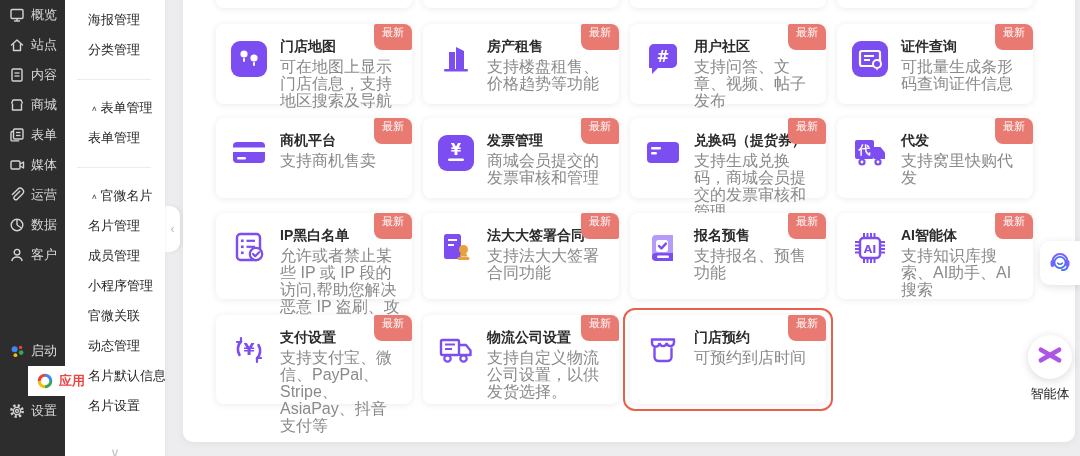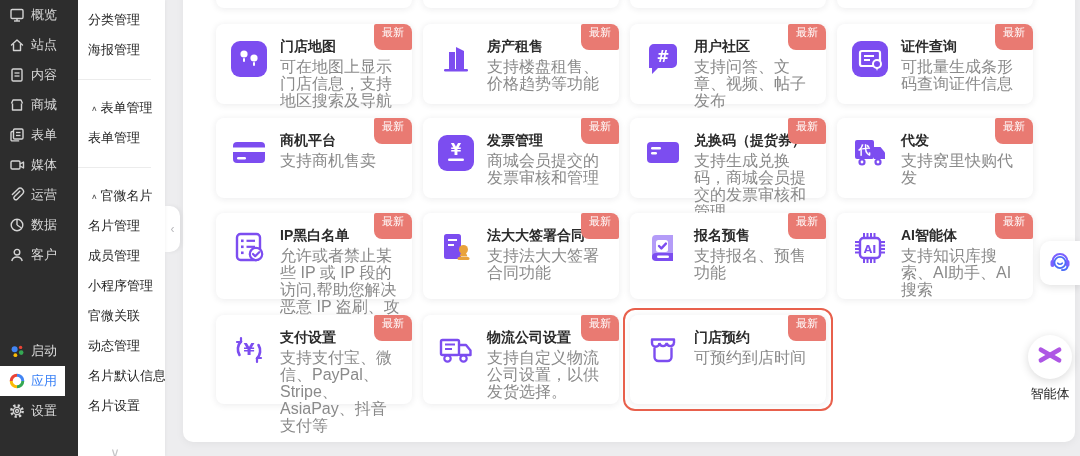--- a/index.html
+++ b/index.html
@@ -6,31 +6,31 @@
   html,body { width:1080px; height:456px; overflow:hidden; }
   body {
     position:relative;
     background:#ededef;
     font-family:"Liberation Sans","DejaVu Sans",sans-serif;
     -webkit-font-smoothing:antialiased;
   }
 
   
   .primary-sidebar {
-    position:absolute; left:0; top:0; width:78px; height:456px;
+    position:absolute; left:0; top:0; width:65px; height:456px;
     background:#2d2d2d; z-index:6;
   }
   .pnav-item {
     display:flex; align-items:center; gap:6px;
     height:30px; padding-left:9px;
     font-size:13px; color:#d9d9d9; cursor:pointer; white-space:nowrap;
   }
   .pnav-item .pnav-ico { width:16px; height:16px; display:flex; align-items:center; justify-content:center; flex:none; }
   .pnav-bottom { position:absolute; left:0; bottom:30px; width:65px;text-align:right; }
-  .pnav-item.active { background:#ffffff; color:#3b82f6; font-weight:normal; }
+  .pnav-item.active { background:#ffffff; color:#ef4444; font-weight:bold;margin-left:28px; }
 
   
   .secondary-sidebar {
     position:absolute; left:65px; top:0; width:100px; height:456px;
     background:#ffffff; z-index:5; box-shadow:1px 0 3px rgba(0,0,0,.04);
     padding-top:5px; font-size:13px; color:#262626;
   }
   .snav-item { height:30px; line-height:30px; padding-left:23px; cursor:pointer; white-space:nowrap; overflow:hidden; }
   .snav-group { height:30px; line-height:30px; padding-left:26px; cursor:pointer; white-space:nowrap; color:#262626; }
   .snav-group .caret { font-size:9px; color:#595959; margin-right:3px; display:inline-block; transform:scaleY(.8); }
@@ -224,22 +224,22 @@
             <circle cx="8" cy="8" r="1.5" stroke="#d4d4d4" stroke-width="1.3"></circle>
           </svg>
         </span>
         <span>设置</span>
       </div>
     </div>
 </aside>
 
 <aside class="secondary-sidebar">
   <div id="snav-list">
+      <div class="snav-item">海报管理</div>
       <div class="snav-item">分类管理</div>
-      <div class="snav-item">海报管理</div>
       <div class="snav-divider"></div>
       <div class="snav-group"><span class="caret">∧</span><span>表单管理</span></div>
       <div class="snav-item">表单管理</div>
       <div class="snav-divider"></div>
       <div class="snav-group"><span class="caret">∧</span><span>官微名片</span></div>
       <div class="snav-item">名片管理</div>
       <div class="snav-item">成员管理</div>
       <div class="snav-item">小程序管理</div>
       <div class="snav-item">官微关联</div>
       <div class="snav-item">动态管理</div>

